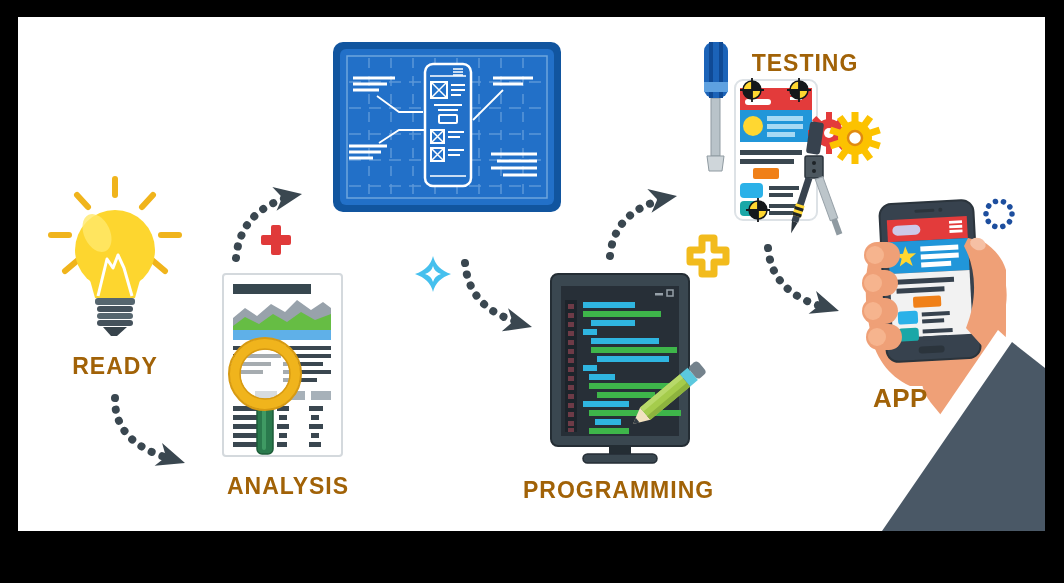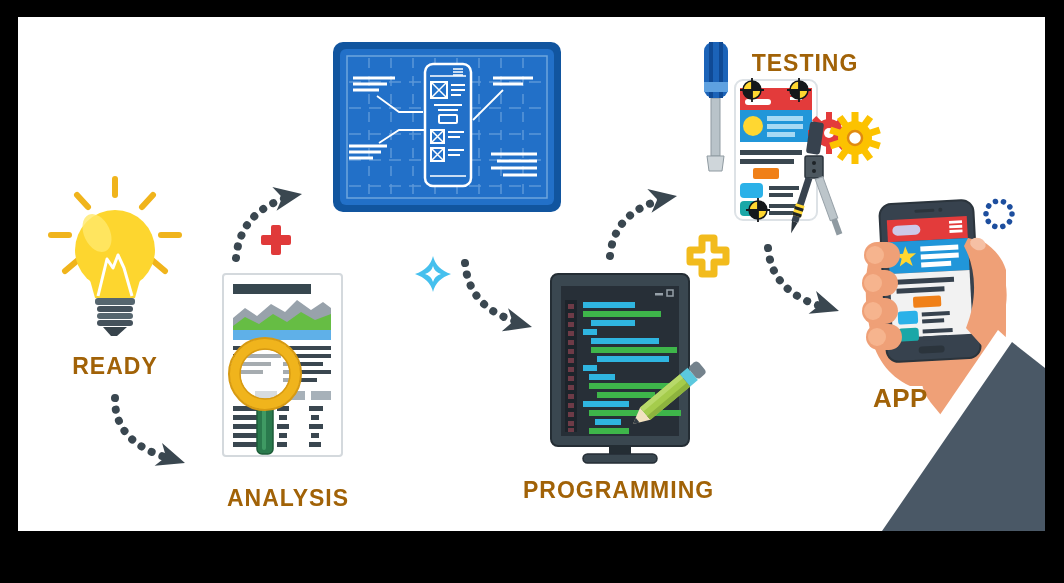--- a/index.html
+++ b/index.html
@@ -100,21 +100,21 @@
     </g>
     <g>
       <rect x="42" y="132" width="16" height="52" rx="5" fill="#2a7a4d" stroke="#1d5c38" stroke-width="1.5"></rect>
       <rect x="47" y="136" width="4" height="44" rx="2" fill="#3f9a63"></rect>
       <circle cx="50" cy="104" r="30" fill="#ffffff" opacity="0.55"></circle>
       <circle cx="50" cy="104" r="30" fill="none" stroke="#f0b41c" stroke-width="11"></circle>
       <circle cx="50" cy="104" r="36" fill="none" stroke="#d79a12" stroke-width="2"></circle>
       <circle cx="50" cy="104" r="25" fill="none" stroke="#d79a12" stroke-width="1.5"></circle>
     </g>
   </svg>
-  <div class="label" style="left:190px;top:468px;width:160px">ANALYSIS</div>
+  <div class="label" style="left:190px;top:456px;width:160px">ANALYSIS</div>
 
   <svg class="abs" style="left:315px;top:25px" width="228" height="170">
     <rect x="0" y="0" width="228" height="170" rx="10" fill="#11559f"></rect>
     <rect x="7" y="7" width="214" height="156" rx="6" fill="#2270c8"></rect>
     <rect x="14" y="14" width="200" height="142" fill="none" stroke="#6ea5dd" stroke-width="1.5"></rect>
     <g stroke="#5b97d8" stroke-width="1.5">
       <path d="M36,16 V154 M58,16 V154 M80,16 V154 M102,16 V154 M124,16 V154 M146,16 V154 M168,16 V154 M190,16 V154" stroke-dasharray="10 8"></path>
       <path d="M16,40 H212 M16,66 H212 M16,92 H212 M16,118 H212 M16,144 H212" stroke-dasharray="12 8"></path>
     </g>
     <g>

